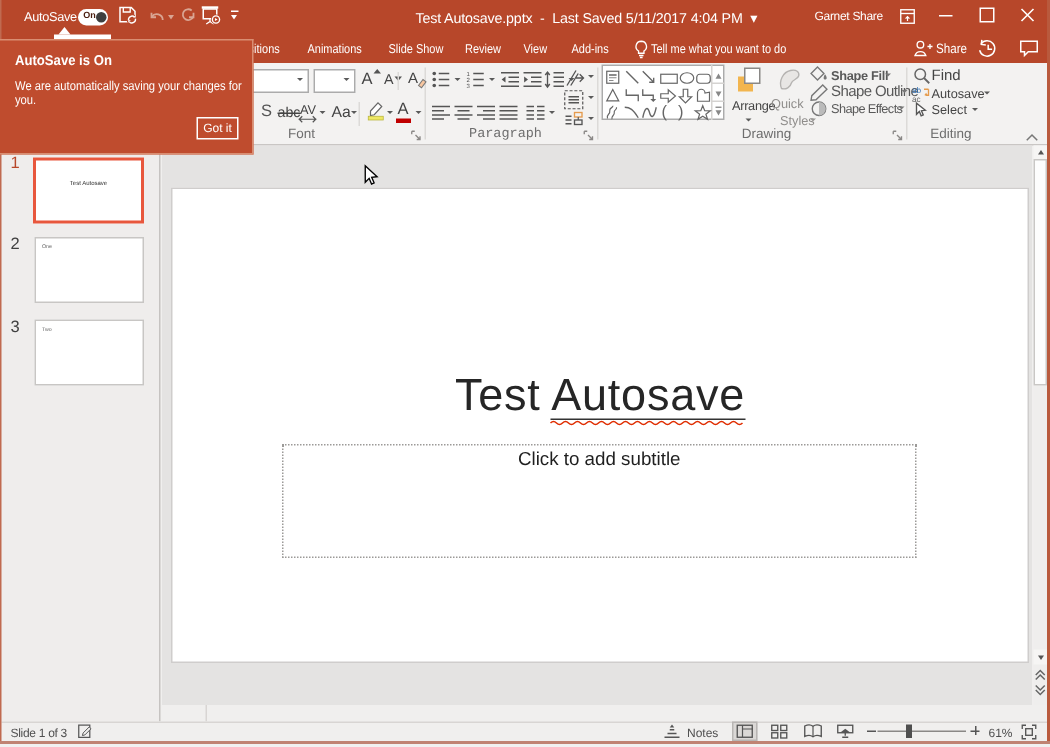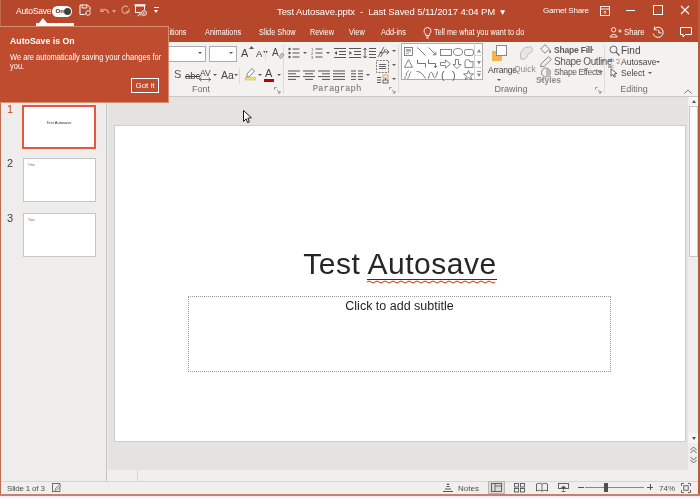--- a/index.html
+++ b/index.html
@@ -327,21 +327,21 @@
       <rect x="1" y="6" width="10" height="10" fill="#f2b54f"></rect>
       <rect x="5.5" y="0.5" width="10" height="10" fill="#fff" stroke="#8a8886"></rect>
     </svg>
   <div class="a rtx" style="left:488px;top:65px;font-size:8.5px;letter-spacing:-0.2px;">Arrange</div>
   <div class="dd" style="left:497px;top:79px;"></div>
 
   <svg class="a" style="left:518px;top:45px;" width="17" height="17" viewBox="0 0 17 17">
       <path d="M3 14 C1 9 4 3 9 2 C13 1.2 15 3 14.5 5.5 C14 8 10 8 9.5 10.5 C9 13 6 15 3 14 z" fill="#e8e6e4" stroke="#b5b3b1" stroke-width="0.9"></path>
     </svg>
   <div class="a rtx" style="left:514px;top:64px;color:#8f8d8b;font-size:8.5px;">Quick</div>
-  <div class="a rtx" style="left:536px;top:75px;color:#8f8d8b;font-size:8.5px;font-weight:bold;">Styles</div>
+  <div class="a rtx" style="left:520px;top:75px;color:#8f8d8b;font-size:8.5px;">Styles</div>
   <div class="dd" style="left:540px;top:79px;border-top-color:#9a9896;"></div>
 
   <svg class="a" style="left:540px;top:44px;" width="12" height="10" viewBox="0 0 12 10">
       <path d="M5 0.7 L9.3 5 L5 9.3 L0.7 5 z" fill="none" stroke="#777" stroke-width="0.9"></path>
       <path d="M10 5.5 c1.5 2 1.5 3.5 0 3.5 c-1.2 0 -1.2 -1.5 0 -3.5 z" fill="#777"></path>
     </svg>
   <div class="a rtx" style="left:554px;top:44.5px;color:#595959;font-size:8.5px;letter-spacing:-0.2px;font-weight:bold;">Shape Fill</div>
   <div class="dd" style="left:590px;top:48.5px;border-top-color:#777;"></div>
   <svg class="a" style="left:540px;top:56px;" width="12" height="11" viewBox="0 0 12 11">
       <path d="M8.5 0.7 L11.3 3.5 L4 10.5 L0.7 10.8 L1.2 7.8 z" fill="none" stroke="#777" stroke-width="0.9"></path>
@@ -444,21 +444,21 @@
   <svg class="a" style="left:558px;top:483px;" width="11" height="9" viewBox="0 0 11 9">
       <rect x="0.5" y="0.5" width="10" height="5" fill="none" stroke="#555" stroke-width="0.9"></rect>
       <path d="M2 5.5 L5.5 2.8 L9 5.5 z" fill="#555"></path>
       <path d="M5.5 5.5 v2 M3.5 8.5 h4" stroke="#555" stroke-width="0.9"></path>
     </svg>
   <div class="a" style="left:578px;top:487px;width:6px;height:1px;background:#555;"></div>
   <div class="a" style="left:585px;top:487px;width:59px;height:1px;background:#8a8886;"></div>
   <div class="a" style="left:604px;top:483px;width:4px;height:9px;background:#4f4f4f;"></div>
   <div class="a" style="left:647px;top:487px;width:6px;height:1px;background:#555;"></div>
   <div class="a" style="left:650px;top:484px;width:1px;height:6px;background:#555;"></div>
-  <div class="a nw" style="left:659px;top:484px;font-size:8px;color:#4f4f4f;">74%</div>
+  <div class="a nw" style="left:659px;top:484px;font-size:8px;color:#4f4f4f;">61%</div>
   <svg class="a" style="left:681px;top:483px;" width="10" height="10" viewBox="0 0 10 10">
       <path d="M0.5 3 V0.5 H3 M7 0.5 H9.5 V3 M9.5 7 V9.5 H7 M3 9.5 H0.5 V7" fill="none" stroke="#555" stroke-width="0.9"></path>
       <rect x="2.8" y="2.8" width="4.4" height="4.4" fill="none" stroke="#555" stroke-width="0.9"></rect>
     </svg>
 
   <div class="a" id="bL"></div>
   <div class="a" id="bR"></div>
   <div class="a" id="bB"></div>
   <div class="a" id="bB2"></div>
 

